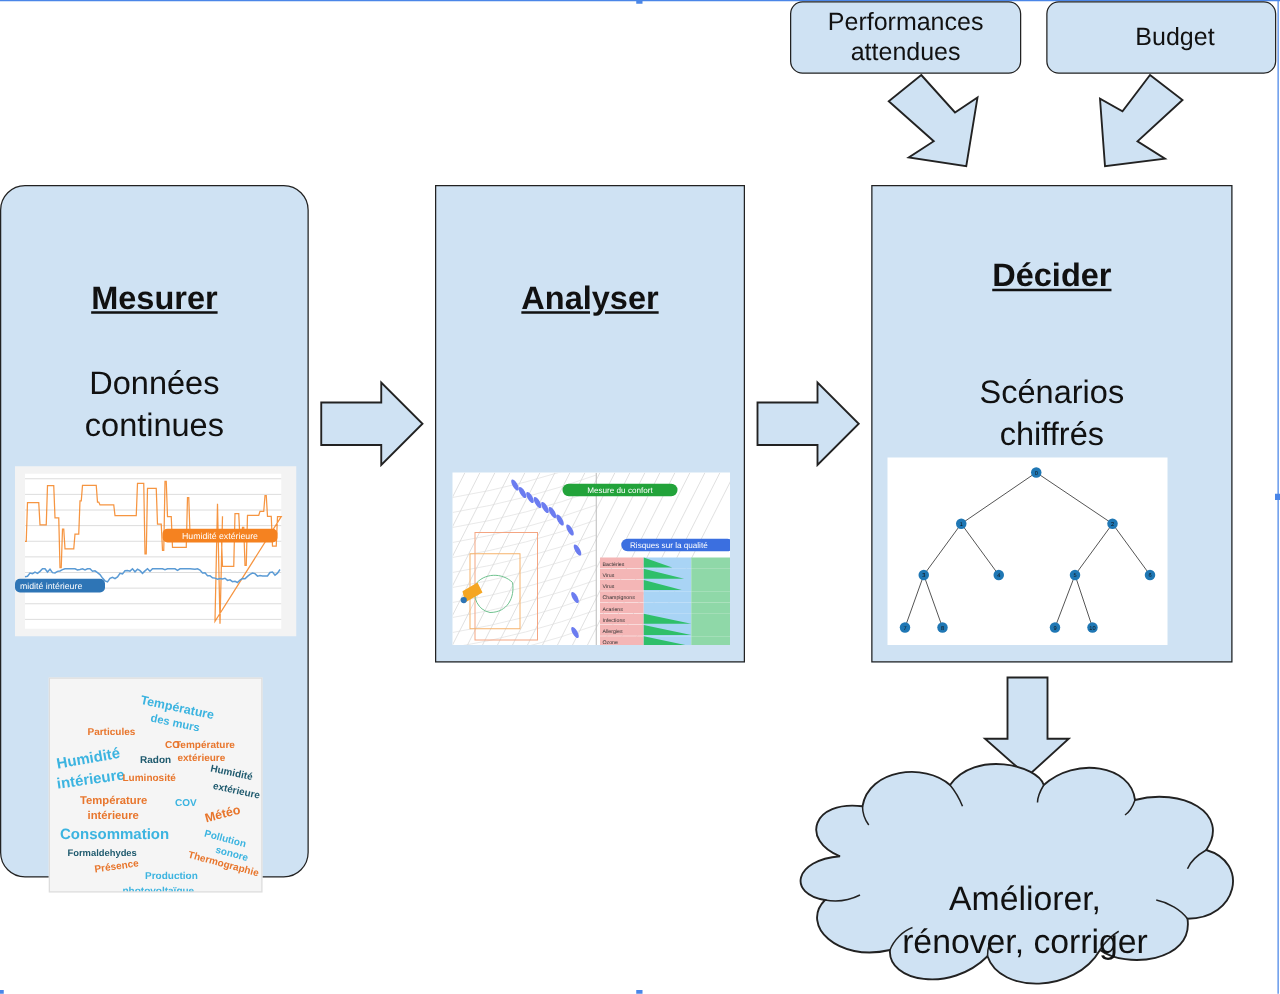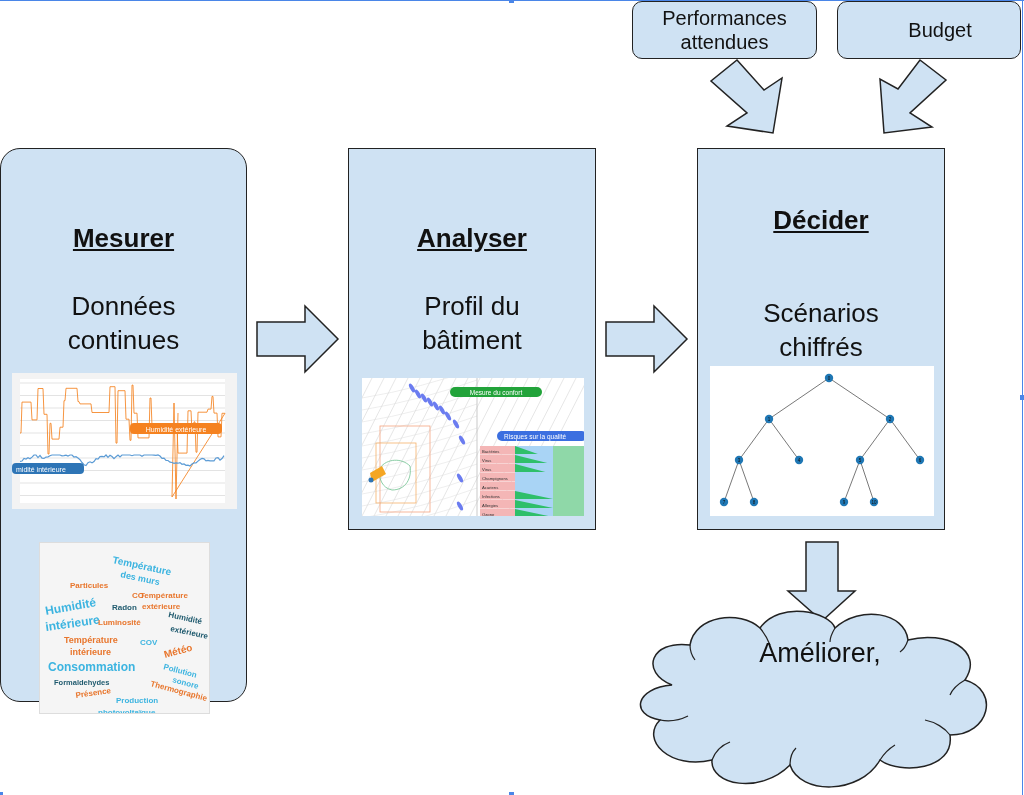--- a/index.html
+++ b/index.html
@@ -30,21 +30,21 @@
     position: absolute; background: #cfe2f3;
     border: 1.5px solid #222; border-radius: 10px; box-sizing: border-box;
     display: flex; flex-direction: column; align-items: center; justify-content: center;
     font-size: 20px; line-height: 24px;
   }
 
   .thumb { position: absolute; background: #fff; overflow: hidden; }
   svg text { font-family: "Liberation Sans", sans-serif; }
 
   .cloud-text {
-    position: absolute; left: 670px; width: 300px; top: 636px;
+    position: absolute; left: 670px; width: 300px; top: 702px;
     text-align: center; font-size: 27px; line-height: 34px;
   }
   .cloud-text span { display: block; }
 </style>
 </head>
 <body>
 
 <div class="sel-line" style="left:0;top:0;width:1024px;height:1px;"></div>
 <div class="sel-line" style="right:1px;top:0;width:1px;height:795px;"></div>
 <div class="sel-handle" style="left:509px;top:0;height:3px;"></div>
@@ -153,24 +153,20 @@
         <text x="110" y="143" font-size="8" fill="#e8762d" font-weight="bold" transform="rotate(15 110 143)">Thermographie</text>
         <text x="36" y="155" font-size="8" fill="#e8762d" font-weight="bold" transform="rotate(-8 36 155)">Présence</text>
         <text x="76" y="160" font-size="8" fill="#3cb4e0" font-weight="bold" transform="rotate(0 76 160)">Production</text>
         <text x="58" y="172" font-size="8" fill="#3cb4e0" font-weight="bold" transform="rotate(0 58 172)">photovoltaïque</text>
       </svg>
   </div>
 </div>
 
 <div class="stage-box" style="left:348px;top:148px;width:248px;height:382px;">
   <div class="stage-title" style="top:74px;">Analyser</div>
-  <div class="stage-sub" style="top:140px;">
-    <span>Profil du</span>
-    <span>bâtiment</span>
-  </div>
 
   <div class="thumb" style="left:13px;top:229px;width:222px;height:138px;">
     <svg id="analysis-svg" width="222" height="138">
       <g id="psy-grid">
           <line x1="-72" y1="138" x2="-2" y2="0" stroke="#d5d5d5" stroke-width="0.6"></line>
           <line x1="-60" y1="138" x2="10" y2="0" stroke="#d5d5d5" stroke-width="0.6"></line>
           <line x1="-48" y1="138" x2="22" y2="0" stroke="#d5d5d5" stroke-width="0.6"></line>
           <line x1="-36" y1="138" x2="34" y2="0" stroke="#d5d5d5" stroke-width="0.6"></line>
           <line x1="-24" y1="138" x2="46" y2="0" stroke="#d5d5d5" stroke-width="0.6"></line>
           <line x1="-12" y1="138" x2="58" y2="0" stroke="#d5d5d5" stroke-width="0.6"></line>
@@ -261,21 +257,21 @@
           <rect x="118" y="131" width="35" height="8.6" fill="#f4b6b6"></rect>
           <text x="120" y="137.5" font-size="4.2" fill="#333">Ozone</text>
           <rect x="153" y="131" width="38" height="9" fill="#a9d4f5"></rect>
           <rect x="191" y="131" width="31" height="9" fill="#8fd8a8"></rect>
           <polygon points="153,131 191,139 153,139" fill="#2fbf6a"></polygon>
         </g>
     </svg>
   </div>
 </div>
 
-<div class="stage-box" style="left:697px;top:148px;width:248px;height:382px;">
+<div class="stage-box" style="left:697px;top:148px;width:289px;height:382px;">
   <div class="stage-title" style="top:56px;">Décider</div>
   <div class="stage-sub" style="top:122px;margin-top:25px;">
     <span>Scénarios</span>
     <span>chiffrés</span>
   </div>
   <div class="thumb" style="left:12px;top:217px;width:224px;height:150px;">
     <svg id="tree-svg" width="224" height="150">
         <line x1="119" y1="12" x2="59" y2="53" stroke="#555" stroke-width="0.8"></line>
         <line x1="119" y1="12" x2="180" y2="53" stroke="#555" stroke-width="0.8"></line>
         <line x1="59" y1="53" x2="29" y2="94" stroke="#555" stroke-width="0.8"></line>
@@ -307,13 +303,14 @@
         <circle cx="134" cy="136" r="4.2" fill="#1f77b4"></circle>
         <text x="134" y="137.8" font-size="4.5" fill="#111" text-anchor="middle">9</text>
         <circle cx="164" cy="136" r="4.2" fill="#1f77b4"></circle>
         <text x="164" y="137.8" font-size="4.5" fill="#111" text-anchor="middle">10</text>
       </svg>
   </div>
 </div>
 
 <div class="cloud-text">
   <span>Améliorer,</span>
+  <span>rénover, corriger</span>
 </div>
 
 </body></html>

